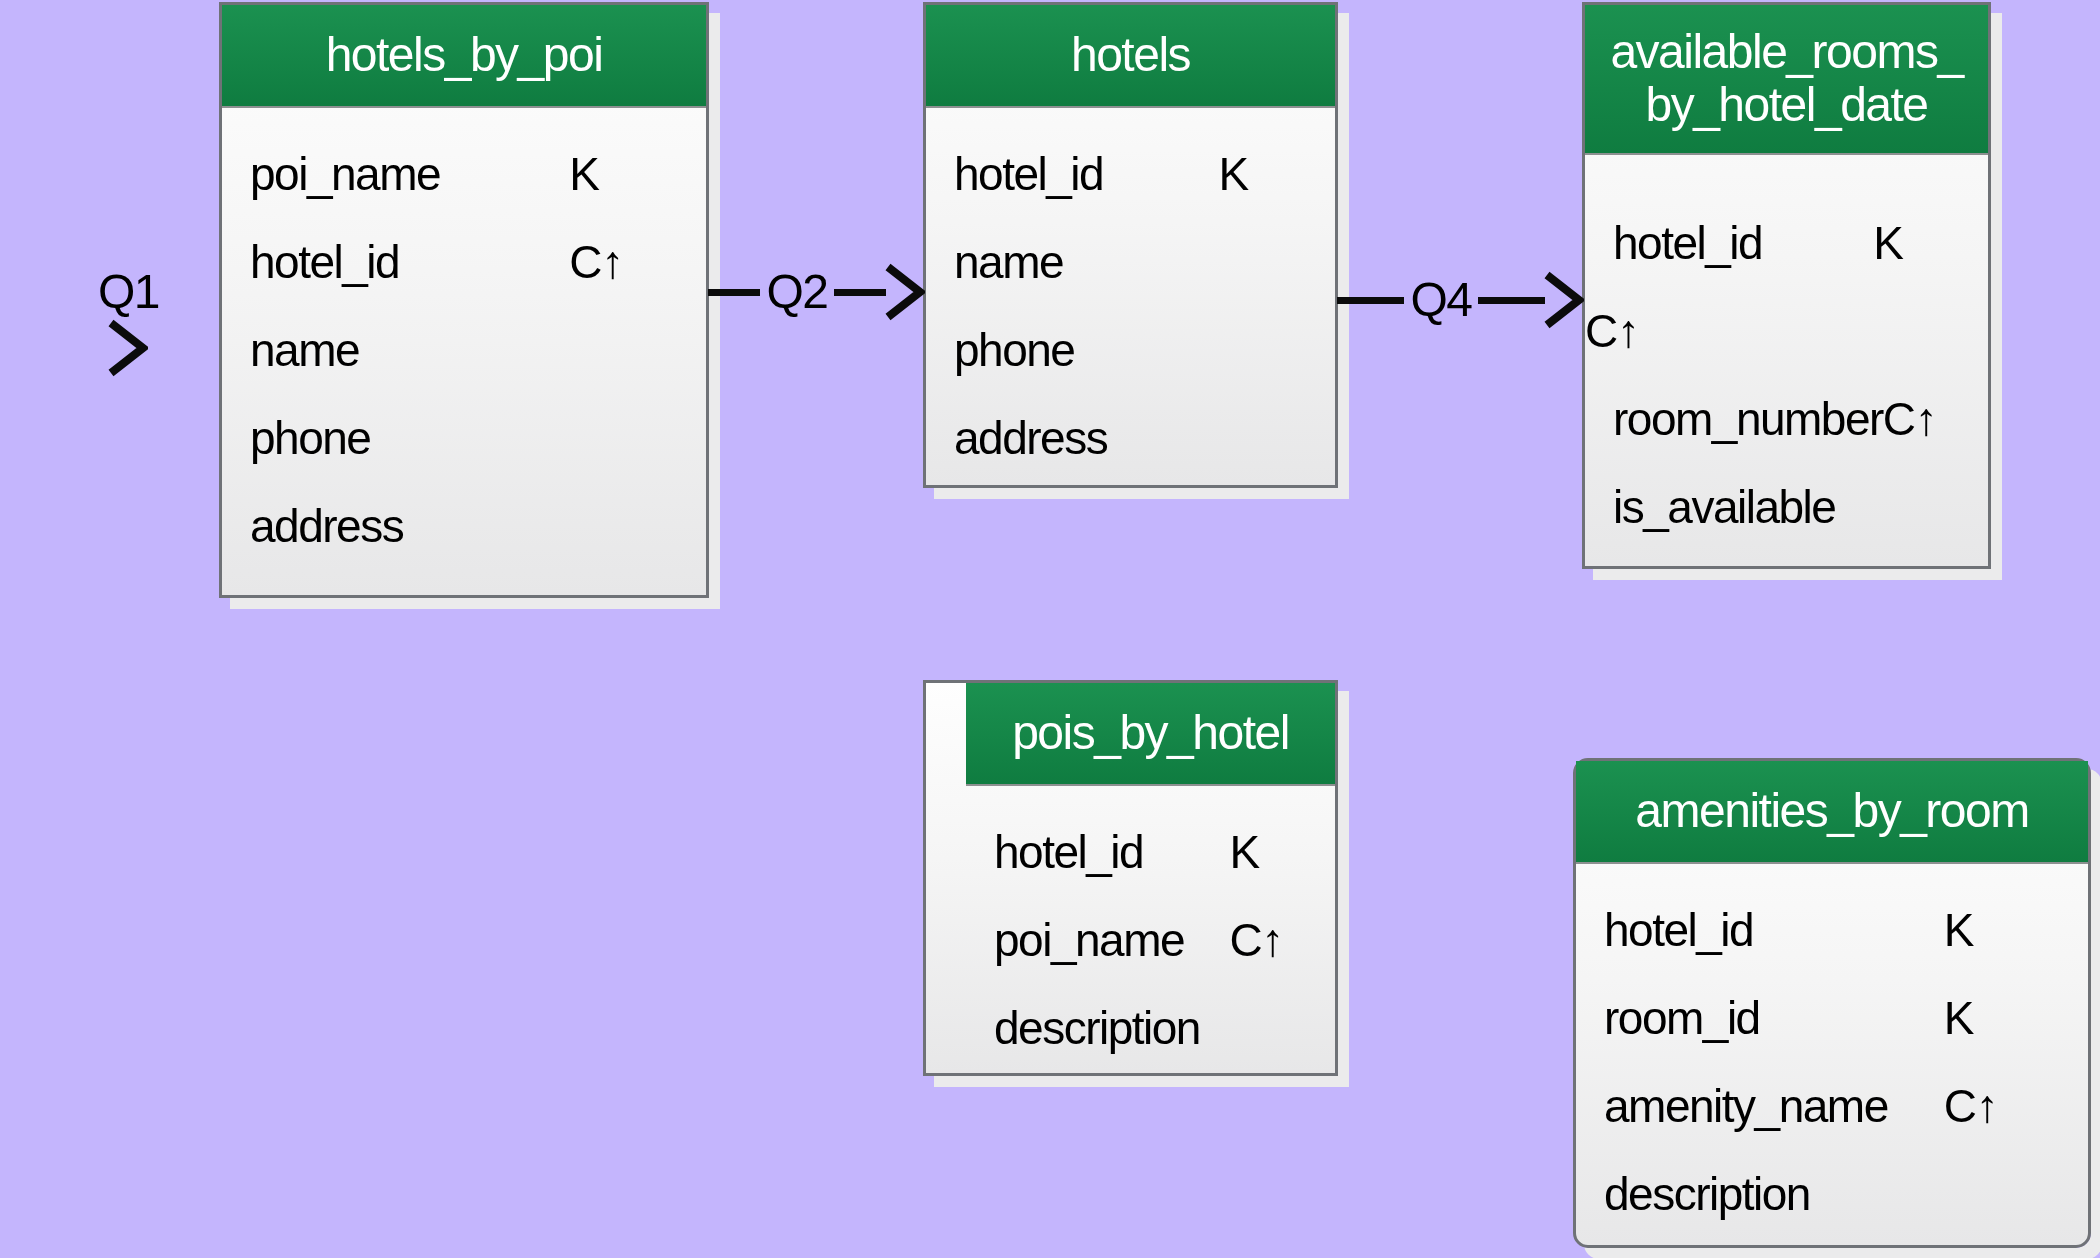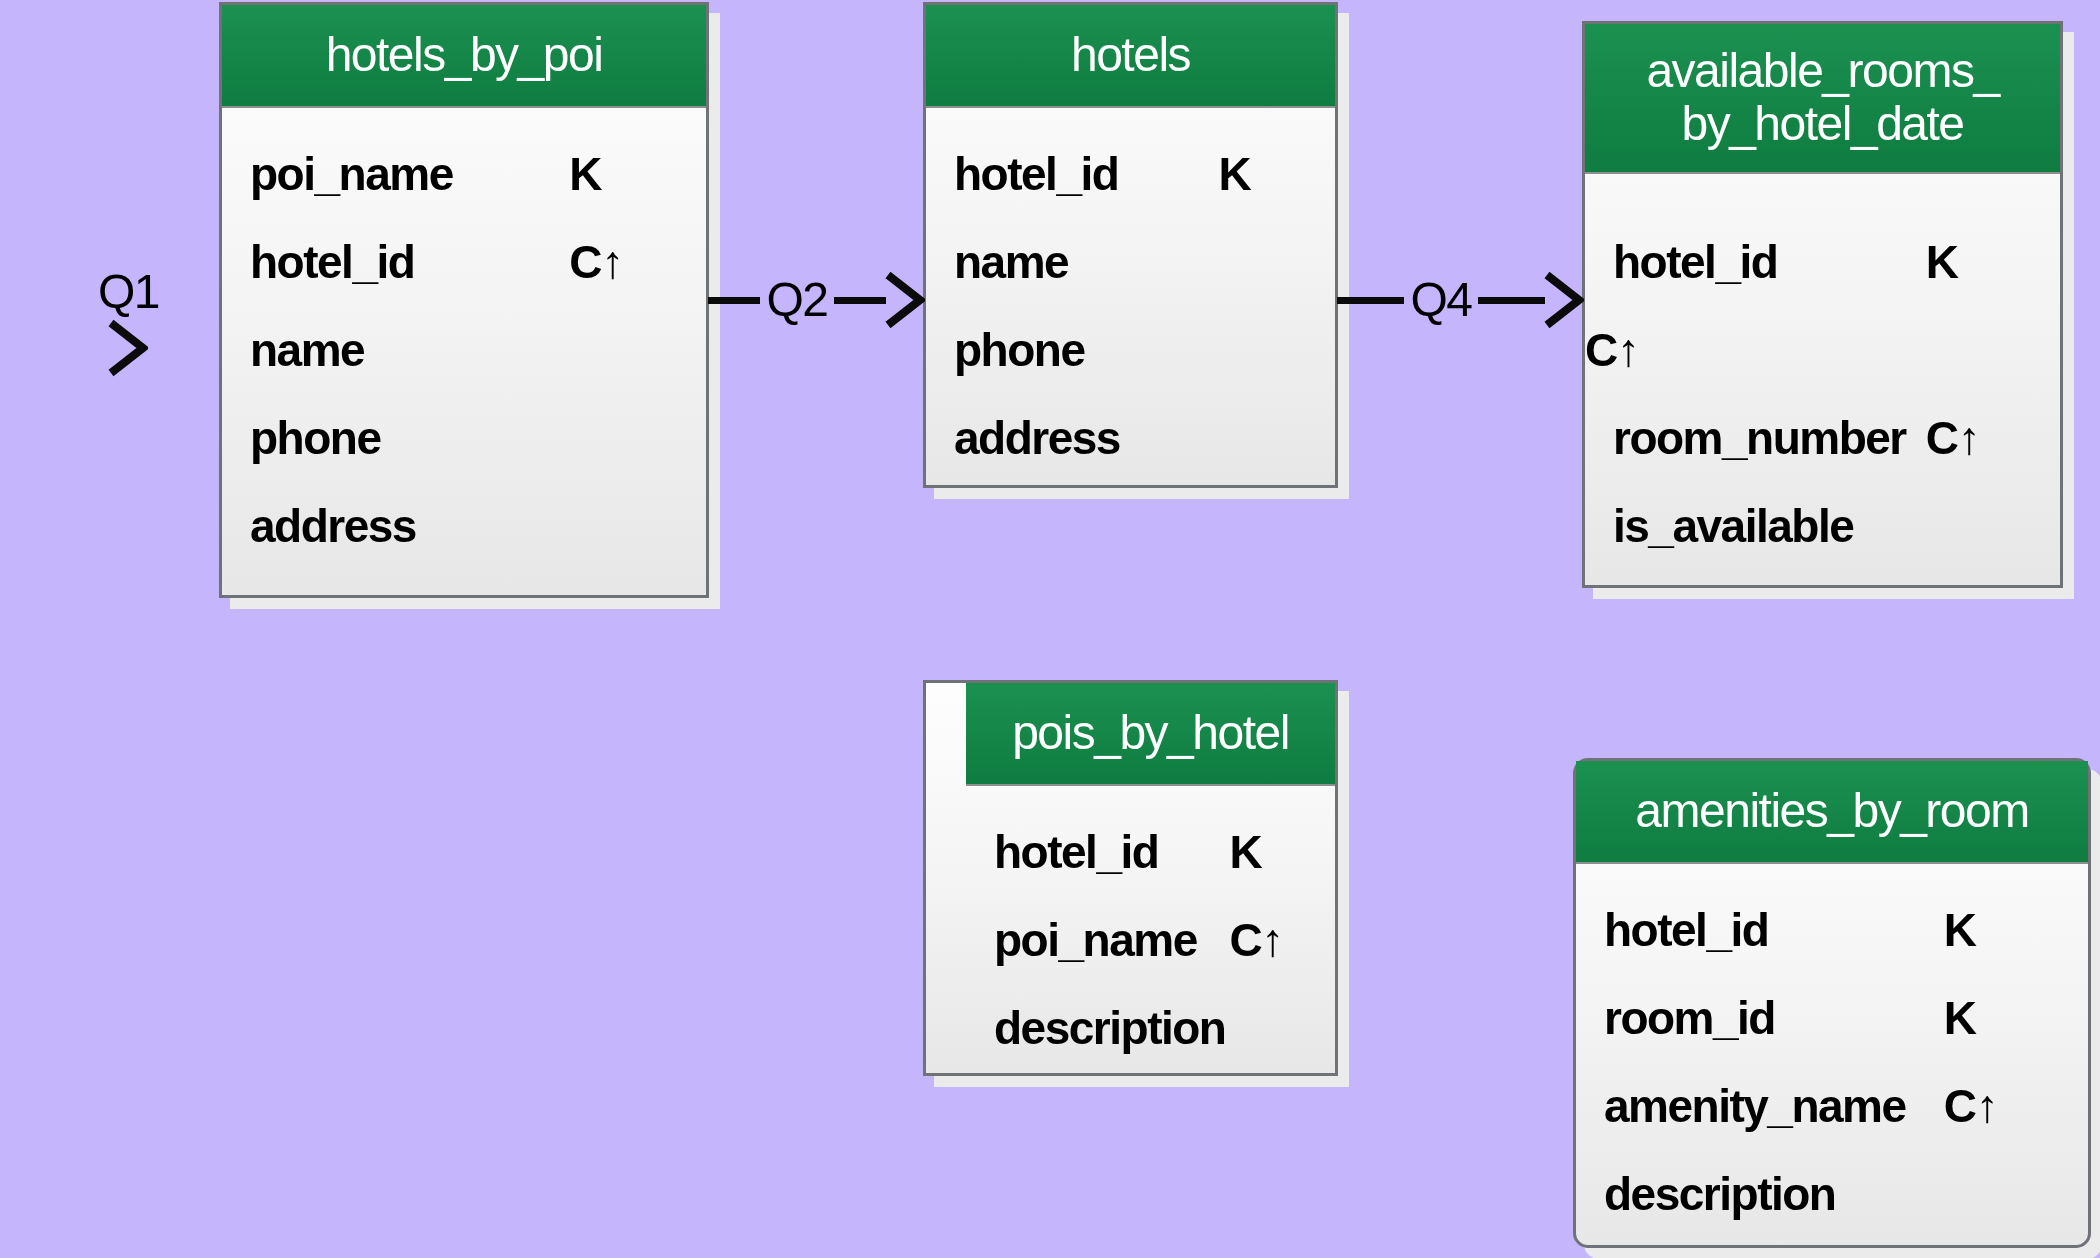--- a/index.html
+++ b/index.html
@@ -17,21 +17,21 @@
   .hdr{
     box-sizing:border-box;width:100%;
     background:linear-gradient(180deg,#1b9150 0%,#0f7c40 100%);
     border-bottom:2px solid #8d9091;
     color:#fff;display:flex;align-items:center;justify-content:center;
     text-align:center;font-size:48px;letter-spacing:-1.5px;
     line-height:1.1;white-space:pre-line;
   }
   .hdr1{height:103px;}
   .hdr2{height:150px;}
-  .tbody{padding:22px 0 0 0;font-weight:bold;}
+  .tbody{padding:22px 0 0 0;}
   .tbody.tall{padding-top:44px;}
   .trow{
     height:88px;display:flex;align-items:center;
     font-size:46px;letter-spacing:-1.5px;
   }
   .cname{flex:1;padding-left:28px;white-space:nowrap;}
   .ckey{width:27%;flex-shrink:0;white-space:nowrap;padding-right:6px;}
   
   .harrow{position:absolute;height:64px;display:flex;align-items:center;}
   .varrow{position:absolute;width:64px;display:flex;flex-direction:column;align-items:center;}
@@ -90,21 +90,21 @@
         <span class="cname">phone</span>
         <span class="ckey"></span>
       </div>
       <div class="trow">
         <span class="cname">address</span>
         <span class="ckey"></span>
       </div>
     </div>
   </div>
 
-  <div class="tablebox" style="left:1582px;top:2px;width:481px;height:567px;margin-top:19px;">
+  <div class="tablebox" style="left:1582px;top:2px;width:409px;height:567px;">
     <div class="hdr hdr2">available_rooms_
 by_hotel_date</div>
     <div class="tbody tall">
       <div class="trow">
         <span class="cname">hotel_id</span>
         <span class="ckey">K</span>
       </div>
       <div class="trow">
         <span class="ckey">C↑</span>
       </div>
@@ -161,21 +161,21 @@
 
   <div class="harrow" style="left:16px;top:268px;width:225px;flex-direction:column;">
     <div class="seg"></div>
     <span class="qlabel">Q1</span>
     <div class="seg"></div>
     <svg class="ahead" width="42" height="64" viewBox="0 0 42 64">
       <path d="M5 7 L37 32 L5 57" fill="none" stroke="#0b0b0b" stroke-width="8"></path>
     </svg>
   </div>
 
-  <div class="harrow" style="left:708px;top:268px;width:217px;">
+  <div class="harrow" style="left:708px;top:260px;width:217px;">
     <div class="seg"></div>
     <span class="qlabel">Q2</span>
     <div class="seg"></div>
     <svg class="ahead" width="42" height="64" viewBox="0 0 42 64">
       <path d="M5 7 L37 32 L5 57" fill="none" stroke="#0b0b0b" stroke-width="8"></path>
     </svg>
   </div>
 
   <div class="harrow" style="left:1337px;top:268px;width:247px;">
     <div class="seg"></div>

